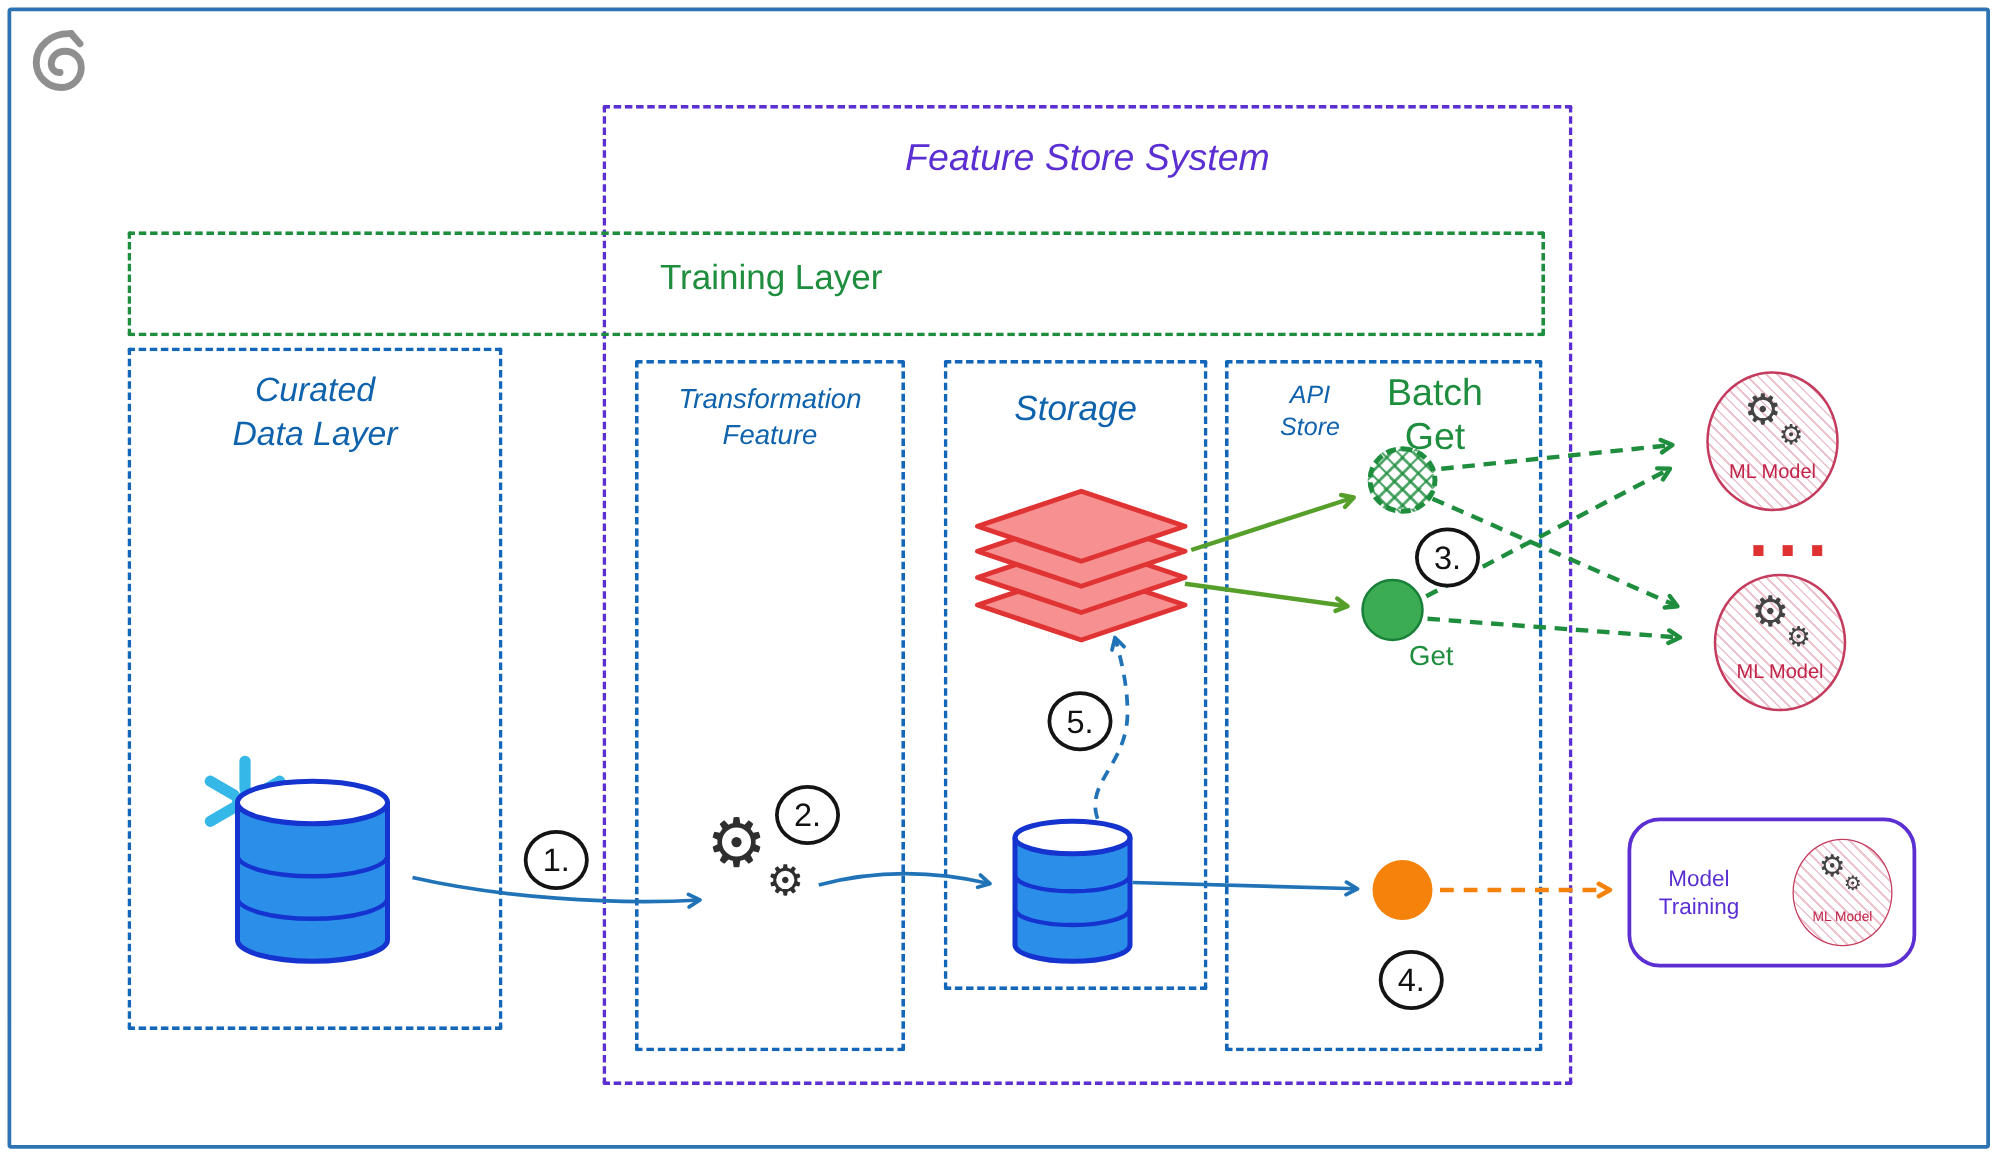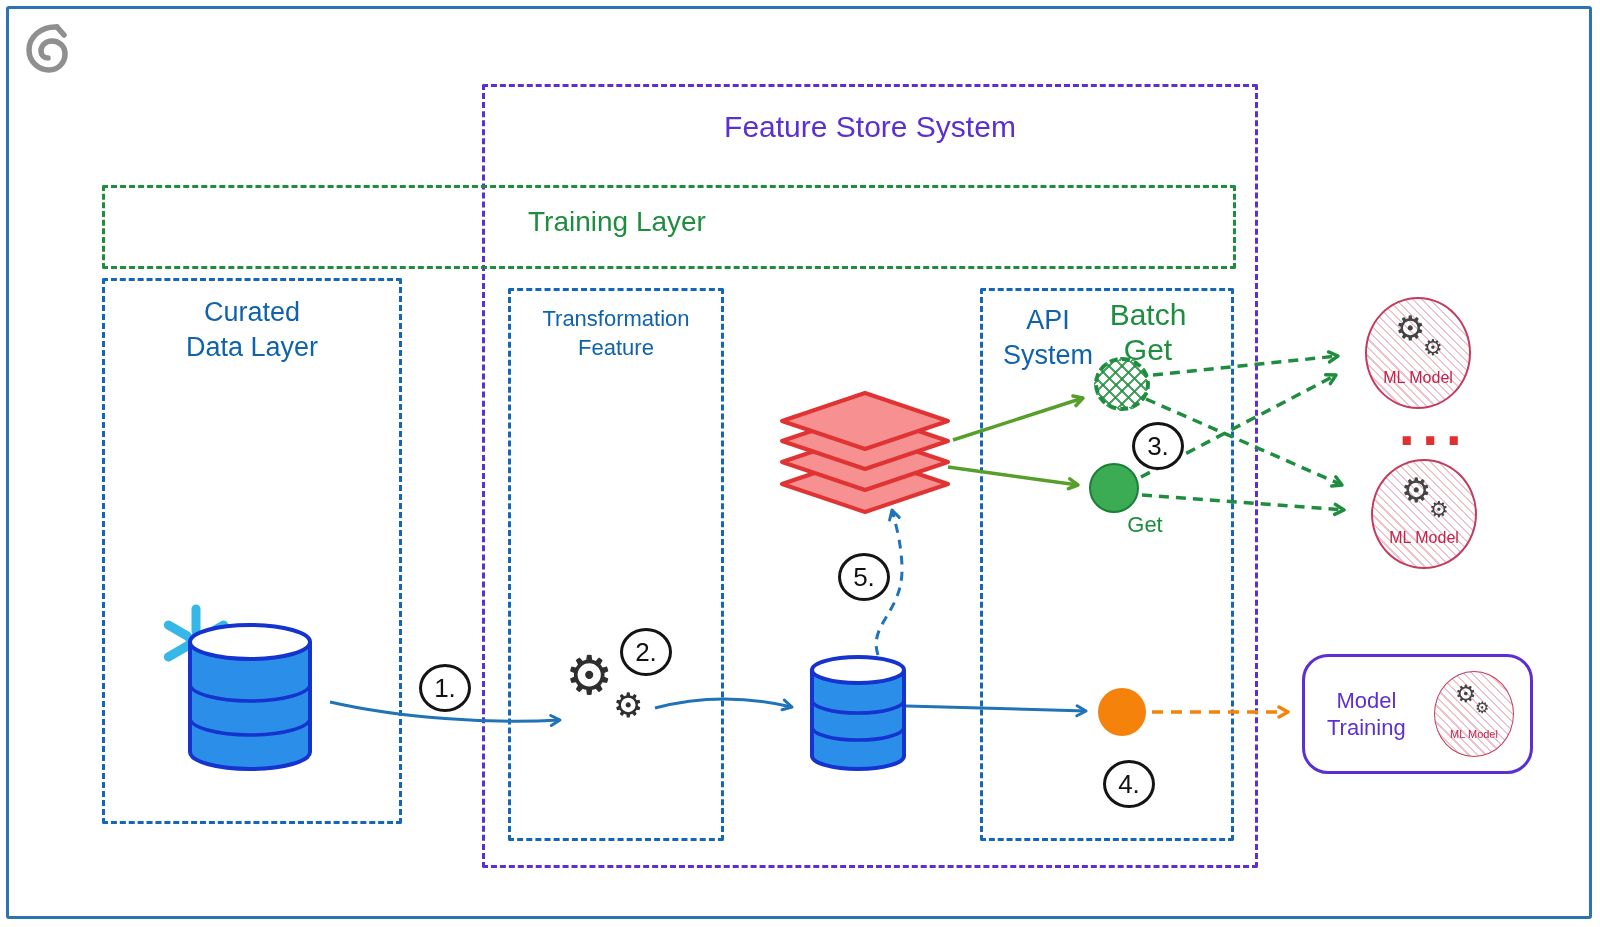--- a/index.html
+++ b/index.html
@@ -9,21 +9,21 @@
   }
   .frame{
     position:absolute;left:6px;top:6px;right:8px;bottom:8px;
     border:3px solid #2D73B4;border-radius:3px;pointer-events:none;
   }
   .url{
     position:absolute;left:80px;top:36px;font-family:"DejaVu Sans Mono",monospace;
     font-size:19px;color:#1a1a1a;letter-spacing:0.5px;
   }
   svg.overlay{position:absolute;left:0;top:0;z-index:2;pointer-events:none;}
-  .box{position:absolute;border-radius:2px;z-index:1;}
+  .box{position:absolute;border-radius:2px;z-index:1;font-style:italic;}
   .box.purple{border:3px dashed #5B2FD1;}
   .box.green{border:3px dashed #1E8E3E;}
   .box.blue{border:3px dashed #1366B8;}
   .boxttl{width:100%;text-align:center;line-height:1.3;}
   .line{display:block;}
   .t-purple{color:#5B2FD1;}
   .t-green{color:#1E8E3E;}
   .t-blue{color:#0F62AC;}
   .lbl{position:absolute;z-index:3;line-height:1.15;}
   .num{
@@ -51,21 +51,21 @@
   .gear-small{position:absolute;}
   .ellip{
     position:absolute;z-index:3;color:#E03131;font-weight:bold;font-size:46px;
     letter-spacing:6px;line-height:10px;font-family:"DejaVu Sans",sans-serif;
   }
   .training{
     position:absolute;left:1302px;top:654px;width:231px;height:120px;box-sizing:border-box;
     border:3px solid #5B2FD1;border-radius:26px;z-index:3;background:#fff;
     display:flex;align-items:center;justify-content:space-between;padding:0 16px 0 22px;
   }
-  .training .ttl{font-size:22px;line-height:1.25;text-align:center;}
+  .training .ttl{font-size:18px;line-height:1.25;text-align:center;}
   .training .ml{position:relative;width:78px;height:84px;border-radius:50%;border-width:1.5px;}
   .training .ml .mlname{font-size:11px;padding-bottom:16px;}
 </style>
 </head>
 <body>
 
 <div id="app">
 
   <div class="frame"></div>
 
@@ -84,25 +84,28 @@
     </div>
   </div>
 
   <div class="box blue" style="left:508px;top:288px;width:210px;height:547px;">
     <div class="boxttl t-blue" style="font-size:22px;margin-top:14px;">
       <span class="line">Transformation</span>
       <span class="line">Feature</span>
     </div>
   </div>
 
+  <div class="box blue" style="left:755px;top:288px;width:205px;height:498px;">
+    <div class="boxttl t-blue" style="font-size:28px;margin-top:18px;">Storage</div>
+  </div>
 
   <div class="box blue" style="left:980px;top:288px;width:248px;height:547px;">
-    <div class="boxttl t-blue" style="font-size:27px;margin-top:12px;width:130px;">
+    <div class="boxttl t-blue" style="font-size:20px;margin-top:12px;width:130px;">
       <span class="line">API</span>
-      <span class="line">System</span>
+      <span class="line">Store</span>
     </div>
   </div>
 
   <svg class="overlay" width="1600" height="927" viewBox="0 0 1600 927">
     <defs>
       <marker id="mBlue" markerWidth="16" markerHeight="16" refX="12" refY="7" orient="auto" markerUnits="userSpaceOnUse">
         <path d="M3,2 L12,7 L3,12" fill="none" stroke="#2173B8" stroke-width="3" stroke-linecap="round" stroke-linejoin="round"></path>
       </marker>
       <marker id="mApple" markerWidth="16" markerHeight="16" refX="12" refY="7" orient="auto" markerUnits="userSpaceOnUse">
         <path d="M3,2 L12,7 L3,12" fill="none" stroke="#569F2B" stroke-width="3.5" stroke-linecap="round" stroke-linejoin="round"></path>

